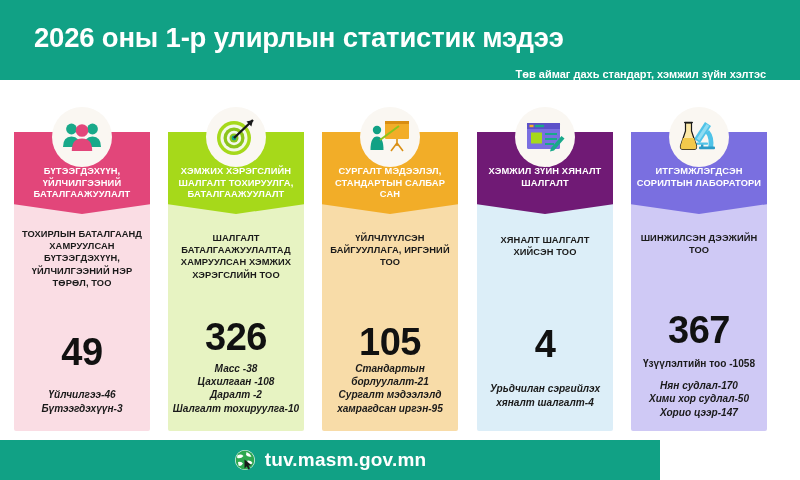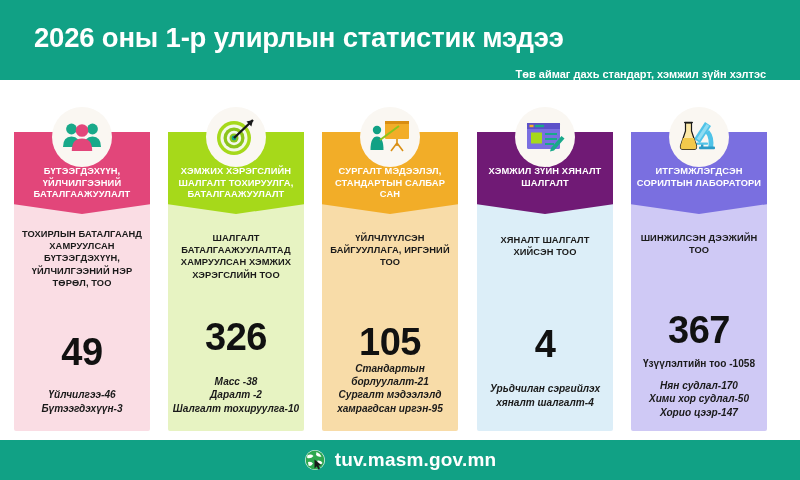--- a/index.html
+++ b/index.html
@@ -165,21 +165,21 @@
   .card.c4 .card-notes { bottom: 22px; }
   .card.c5 .card-desc { top: 100px; }
   .card.c5 .card-value { top: 178px; }
   .card.c5 .card-notes { bottom: 12px; }
 
   
   #footer-bar {
     position: absolute;
     left: 0;
     top: 440px;
-    width: 800px;
+    width: 660px;
     height: 40px;
     background: #11A185;
     display: flex;
     align-items: center;
     justify-content: center;
     gap: 9px;
   }
   #footer-url {
     color: #ffffff;
     font-size: 19px;
@@ -237,20 +237,21 @@
           <circle cx="19" cy="21" r="4.5" fill="#8CC51B"></circle>
           <circle cx="19" cy="21" r="2.4" fill="#11A185"></circle>
           <line x1="19" y1="21" x2="38" y2="3" stroke="#1a1a1a" stroke-width="2.4"></line>
           <path d="M38 3 L31.5 4.6 L36.4 9.5 Z" fill="#1a1a1a"></path>
         </svg>
       </div>
       <div class="card-desc">ШАЛГАЛТ БАТАЛГААЖУУЛАЛТАД ХАМРУУЛСАН ХЭМЖИХ ХЭРЭГСЛИЙН ТОО</div>
       <div class="card-value">326</div>
       <div class="card-notes">
         <span class="note-line">Масс -38</span>
+        <span class="note-line">Цахилгаан -108</span>
         <span class="note-line">Даралт -2</span>
         <span class="note-line">Шалгалт тохируулга-10</span>
       </div>
     </div>
 
     <div class="card c3" style="left:322px;">
       <div class="card-body" style="background: rgb(248, 220, 168);"></div>
       <div class="card-head" style="background: rgb(242, 173, 40);">
         <div class="card-head-label">СУРГАЛТ МЭДЭЭЛЭЛ, СТАНДАРТЫН САЛБАР САН</div>
       </div>

